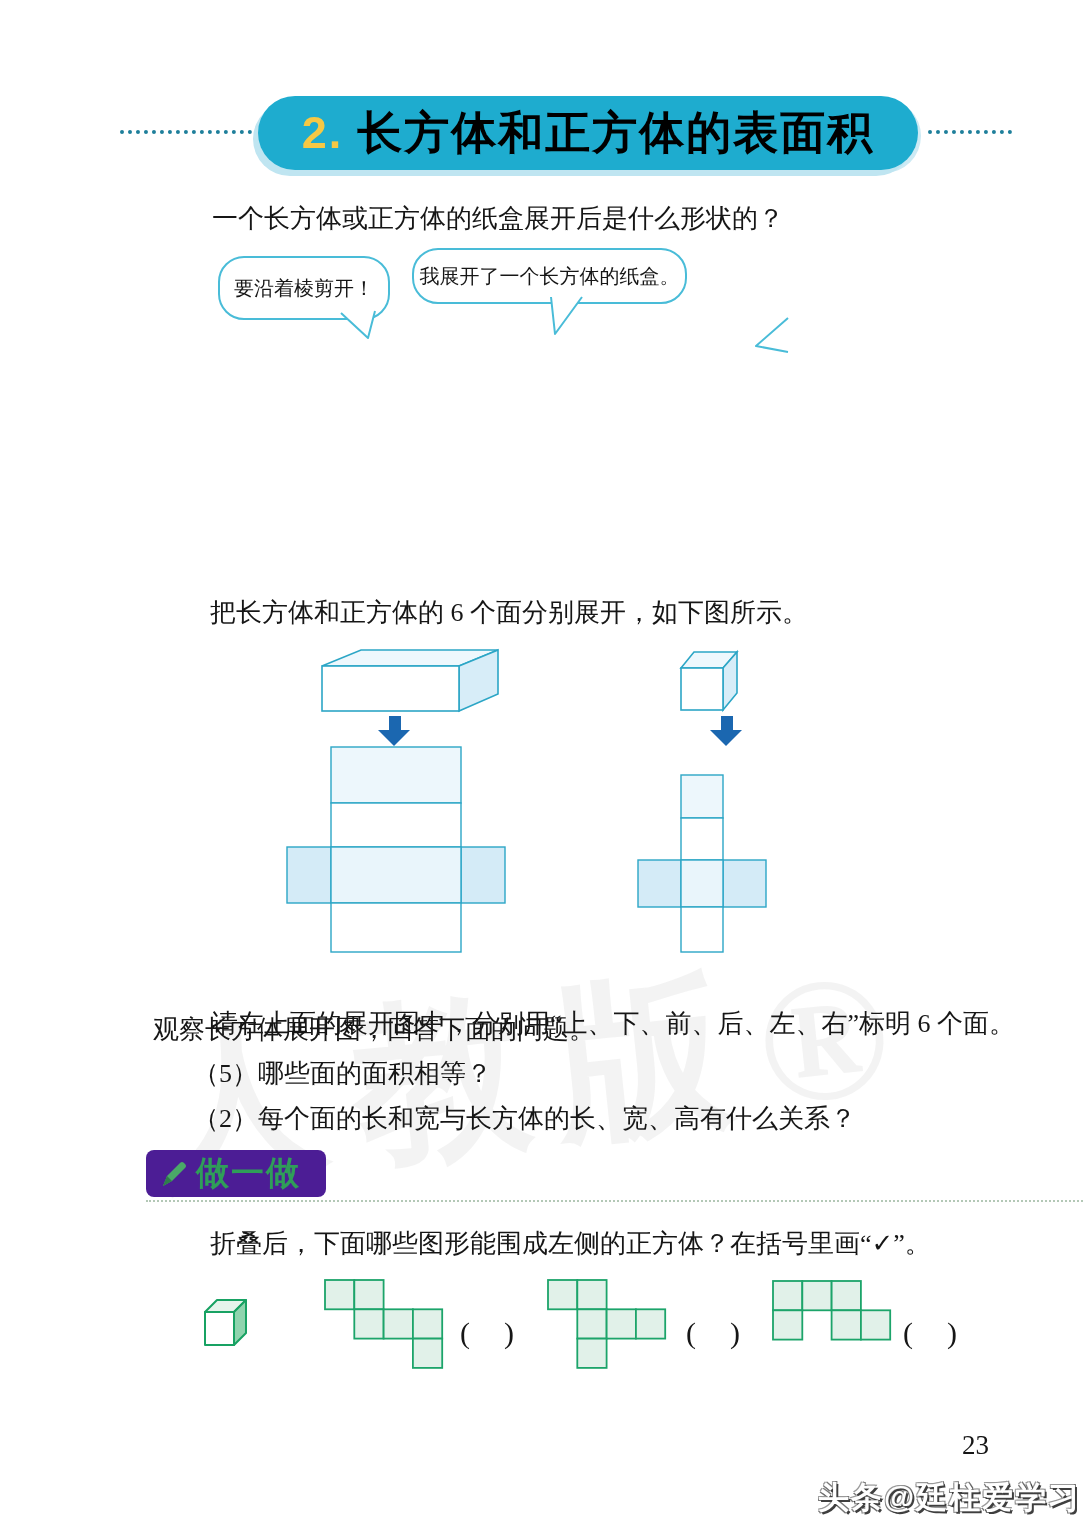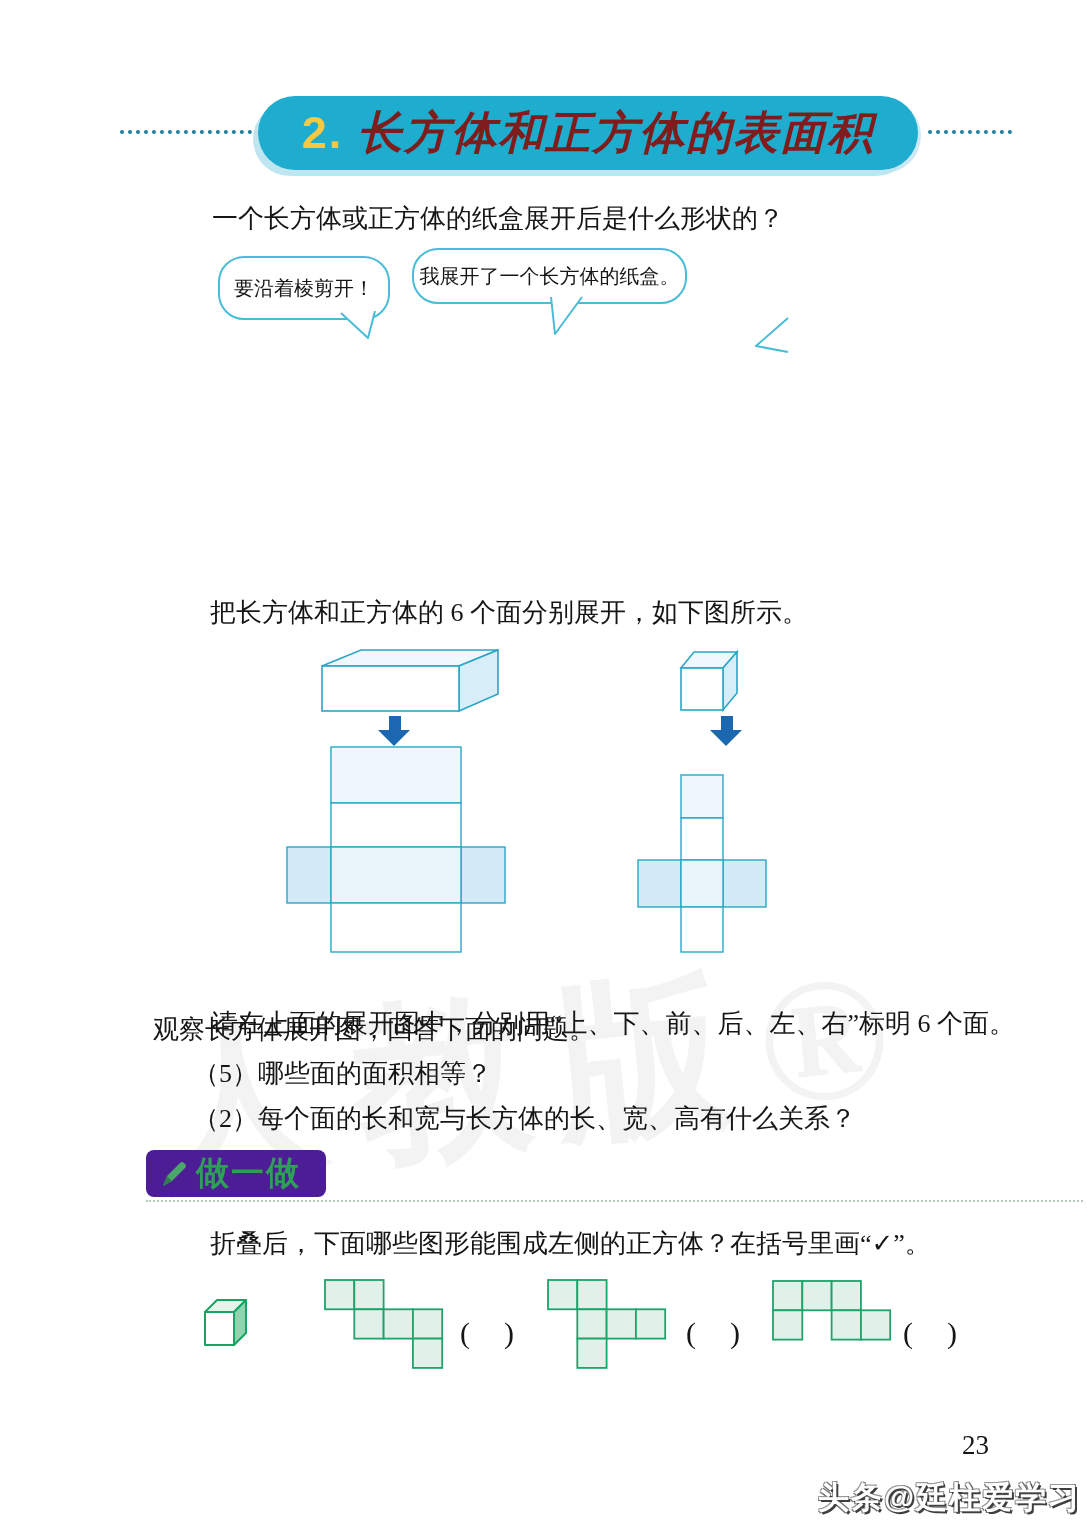--- a/index.html
+++ b/index.html
@@ -12,21 +12,21 @@
   
   .banner {
     left:258px; top:96px; width:660px; height:74px;
     background:#1eaccf; border-radius:38px;
     display:flex; align-items:center; justify-content:center;
     box-shadow:-5px 6px 0 0 #bfe5f1, 3px 3px 0 0 #cdeaf4;
     font-family:"Liberation Sans","DejaVu Sans",sans-serif; font-weight:bold;
     font-size:45px; letter-spacing:2px; z-index:2;
   }
   .banner .num { color:#f6c844; margin-right:14px; }
-  .banner .ttl { color:#7f1d1d;font-style:italic; }
+  .banner .ttl { color:#000000; }
   .dots { border-top:4px dotted #1e7f9b; height:0; z-index:2; }
   .dots-left  { left:120px; top:130px; width:132px; }
   .dots-right { left:928px; top:130px; width:84px; }
 
   
   .line { position:absolute; font-size:26px; white-space:nowrap; z-index:2; }
 
   
   .bubble {
     position:absolute; border:2px solid #49bcd8; border-radius:26px; background:#fff;

